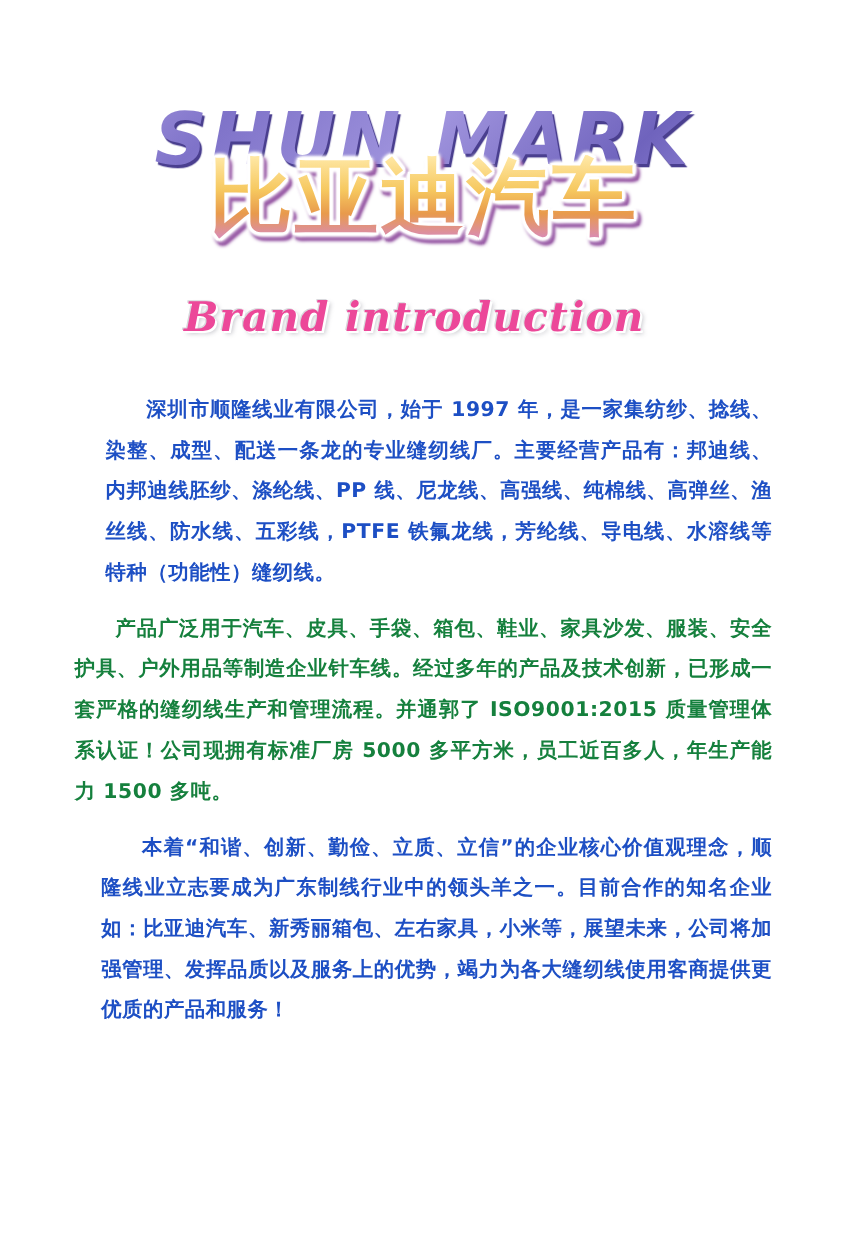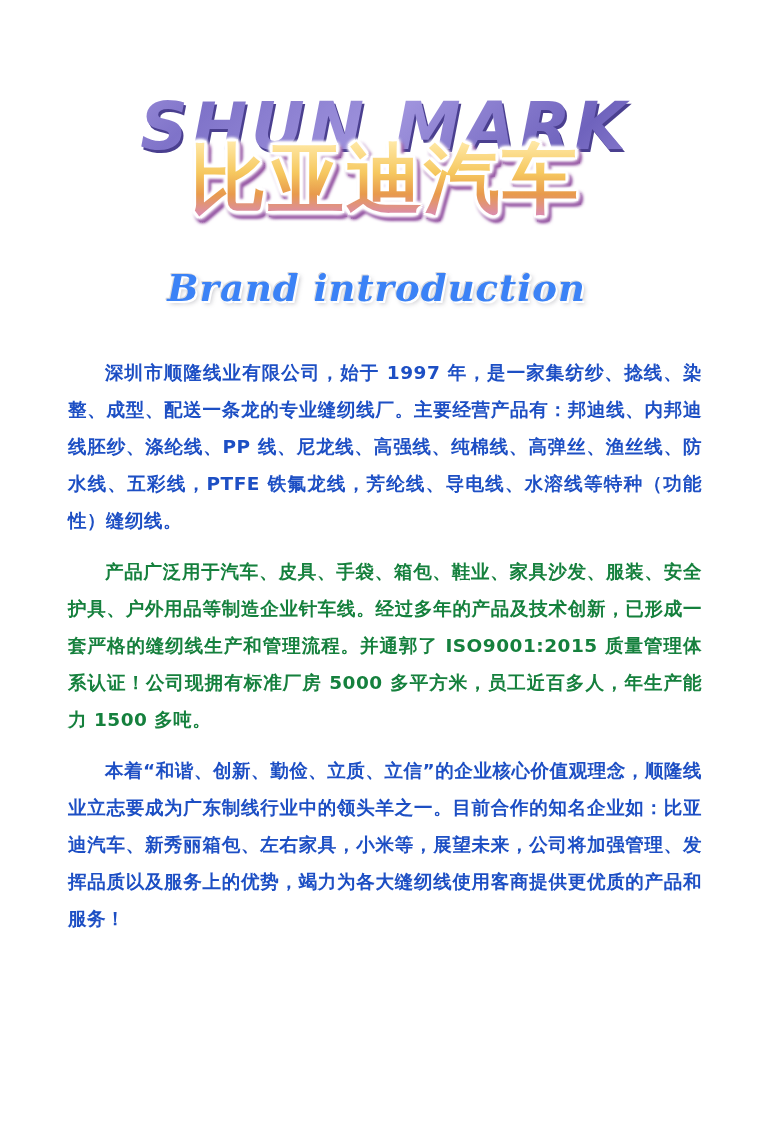--- a/index.html
+++ b/index.html
@@ -75,21 +75,21 @@
   .brand-sub {
     position: absolute;
     top: 250px;
     left: 0;
     right: 17px;
     font-family: "DejaVu Serif", serif;
     font-style: italic;
     font-weight: bold;
     font-size: 37px;
     letter-spacing: 1px;
-    color: #3b82f6;
+    color: #ec4899;
     text-shadow:
       2px 2px 0 #ffffff,
       -1px -1px 0 #d8d8dc,
       3px 3px 4px rgba(140,140,150,0.45);
   }
 
   
   .body-copy {
     padding: 18px 52px 0 52px;
   }
@@ -98,23 +98,23 @@
     margin: 0 0 14px 0;
     font-family: "DejaVu Sans", sans-serif;
     font-weight: bold;
     font-size: 18.5px;
     line-height: 2.0;
     text-align: justify;
     text-indent: 2em;
     letter-spacing: 0.5px;
   }
 
-  p.para-blue   { color: #1d4fc4; }
+  p.para-blue   { color: #1d4fc4; margin-left: 28px; }
   p.para-red    { color: #15803d; }
-  p.para-blue2  { color: #1d4fc4; }
+  p.para-blue2  { color: #1d4fc4; margin-left: 24px; }
 
   p.para:last-child { margin-bottom: 0; }
 </style>
 </head>
 <body>
 
 <div class="page">
 
   <div class="title-block">
     <div class="brand-en">SHUN MARK</div>

